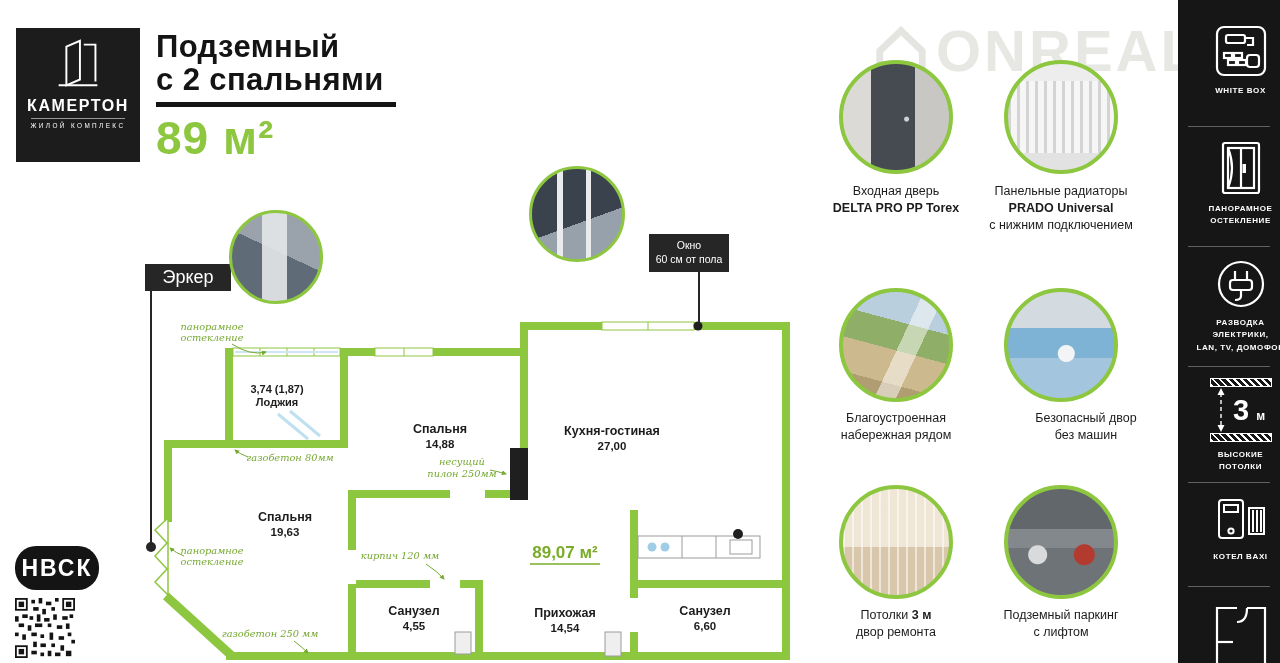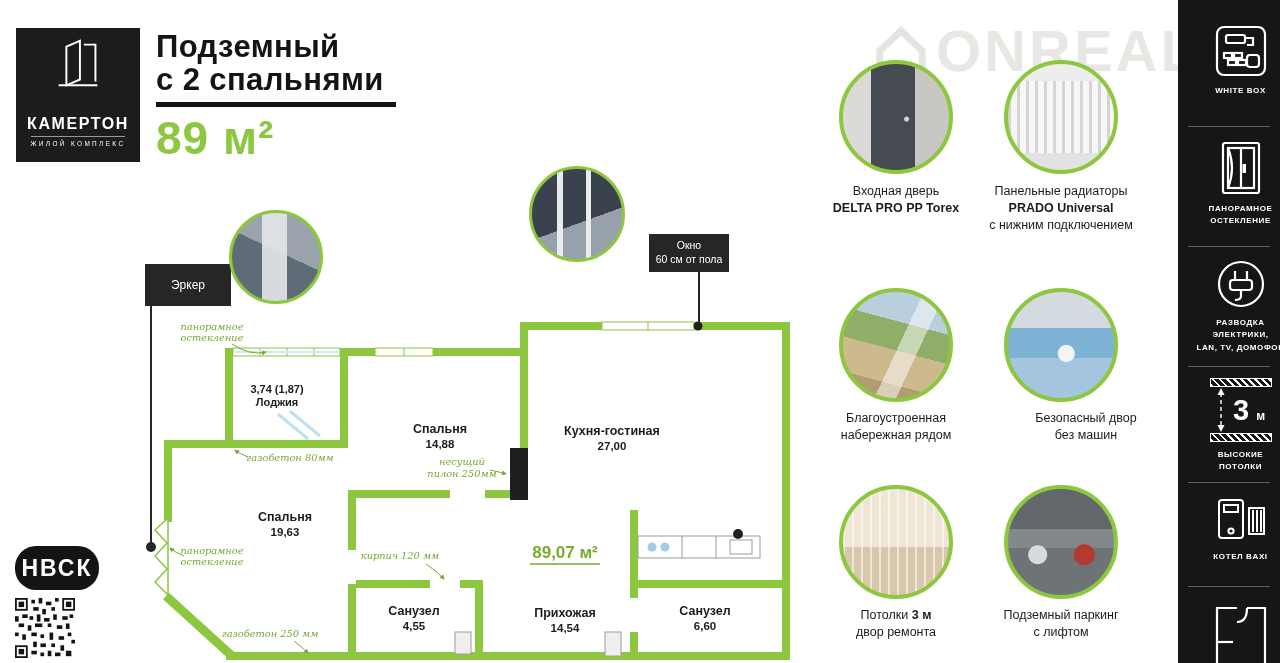--- a/index.html
+++ b/index.html
@@ -3,21 +3,21 @@
 <meta charset="utf-8">
 <style>
   html,body{margin:0;padding:0;background:#fff;}
   .stage{position:relative;width:1280px;height:663px;background:#fff;overflow:hidden;
          font-family:"Liberation Sans",sans-serif;color:#1c1c1c;}
   .stage *{box-sizing:border-box;}
 
   
   .logo{position:absolute;left:16px;top:28px;width:124px;height:134px;background:#1c1c1c;
         color:#fff;display:flex;flex-direction:column;align-items:center;padding-top:8px;z-index:4;}
-  .logo-name{font-size:16px;font-weight:700;letter-spacing:1.6px;margin-top:23px;}
+  .logo-name{font-size:16px;font-weight:700;letter-spacing:1.6px;margin-top:5px;}
   .logo-sub{font-size:6.4px;letter-spacing:2.4px;margin-top:3px;border-top:1px solid rgba(255,255,255,.55);
             padding-top:3px;}
 
   
   .hdr{position:absolute;left:156px;top:30px;z-index:4;}
   .hdr-t{font-size:31px;font-weight:800;line-height:1.08;letter-spacing:.4px;color:#141414;}
   .hdr-rule{width:240px;height:5px;background:#141414;margin-top:5px;}
   .hdr-area{font-size:46px;font-weight:800;color:#8DC63F;margin-top:4px;letter-spacing:1px;}
 
   
@@ -29,21 +29,21 @@
   .rm{font:600 12.5px "Liberation Sans",sans-serif;fill:#1c1c1c;text-anchor:middle;}
   .rma{font:600 11.5px "Liberation Sans",sans-serif;fill:#1c1c1c;text-anchor:middle;}
   .lg{font:600 11px "Liberation Sans",sans-serif;fill:#1c1c1c;text-anchor:middle;}
   .tt{font:800 17px "Liberation Sans",sans-serif;fill:#79AC28;text-anchor:middle;}
   .an{font:italic 9.8px "DejaVu Serif",serif;fill:#76A832;text-anchor:middle;}
   .anp{stroke:#76A832;stroke-width:1;fill:none;}
 
   
   .callout{position:absolute;background:#262626;color:#fff;display:flex;align-items:center;
            justify-content:center;text-align:left;z-index:3;}
-  .co-erker{left:145px;top:264px;width:86px;height:42px;font-size:12px;}
+  .co-erker{left:145px;top:264px;width:86px;height:27px;font-size:18px;}
   .co-window{left:649px;top:234px;width:80px;height:38px;font-size:10.5px;flex-direction:column;line-height:1.3;}
   .vline{position:absolute;width:2px;background:#262626;z-index:2;}
   .vl-erker{left:150px;top:291px;height:252px;}
   .vl-window{left:698px;top:272px;height:52px;}
   .dot{position:absolute;width:10px;height:10px;border-radius:50%;background:#262626;z-index:3;}
   .dot-erker{left:146px;top:542px;}
 
   .plan-circle{position:absolute;border-radius:50%;border:3px solid #8DC63F;overflow:hidden;z-index:4;}
   .pc-erker{left:229px;top:210px;width:94px;height:94px;
     background:linear-gradient(90deg,transparent 0 34%,rgba(228,231,233,.9) 34% 62%,transparent 62%),

